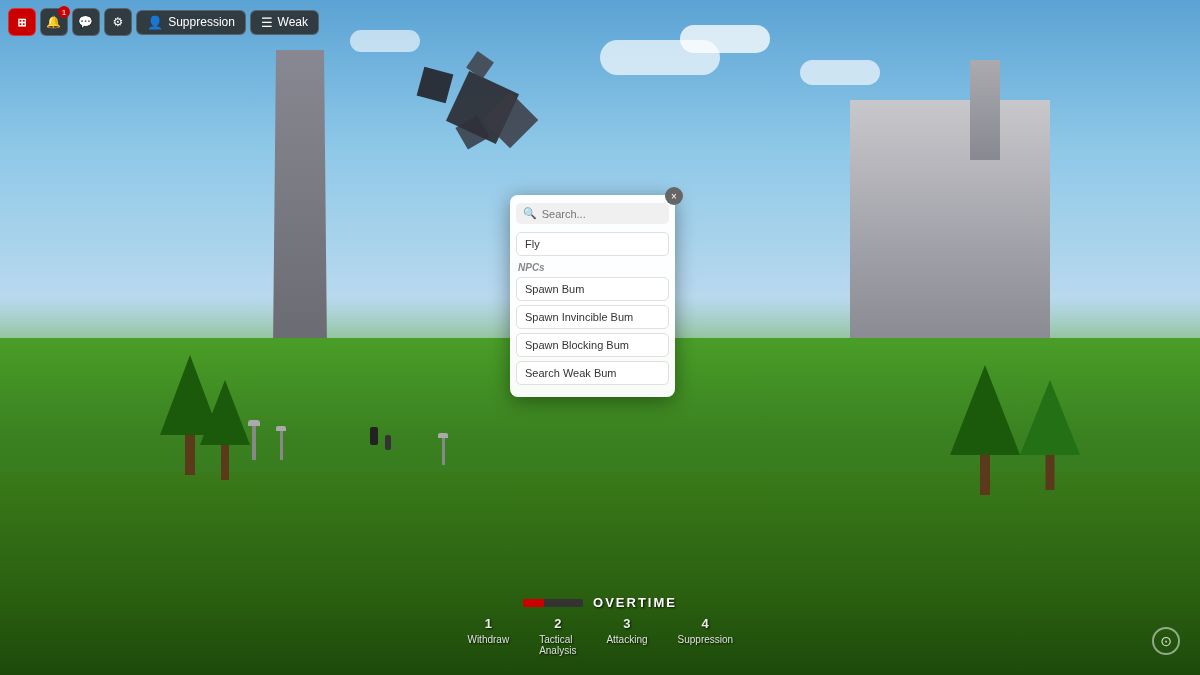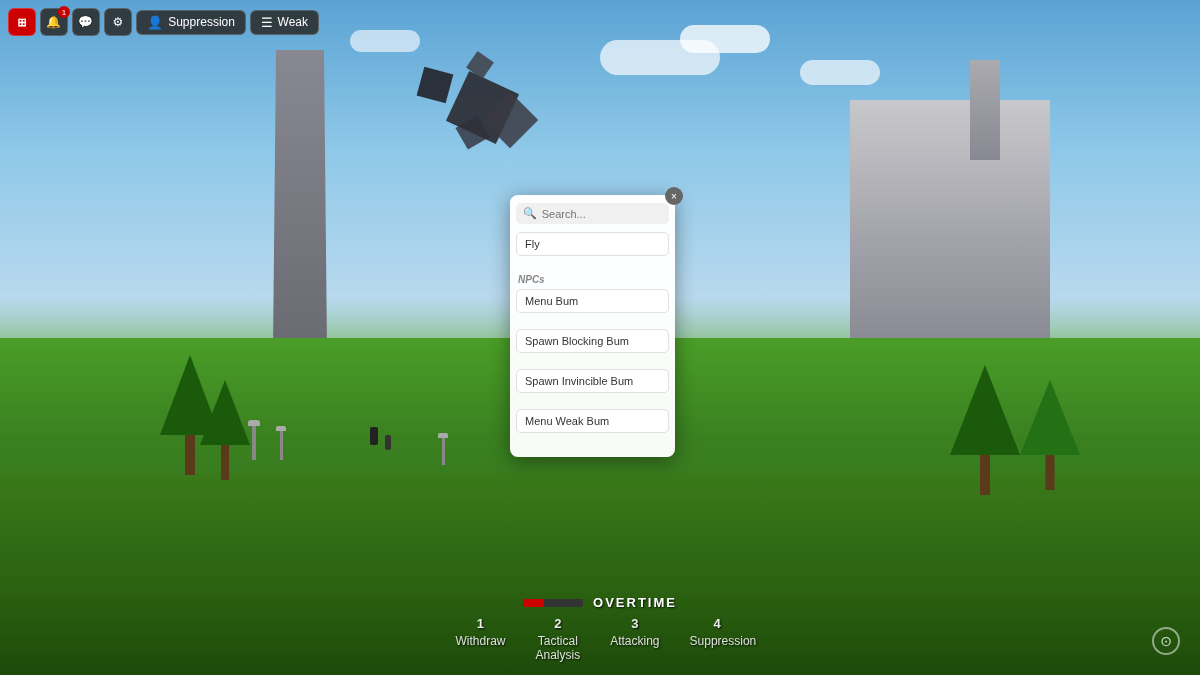--- a/index.html
+++ b/index.html
@@ -205,21 +205,21 @@
       font-size: 11px;
       color: #666;
       width: 100%;
     }
 
     .menu-item {
       background: white;
       border: 1px solid #e0e0e0;
       border-radius: 5px;
       padding: 5px 8px;
-      margin-bottom: 16px;
+      margin-bottom: 4px;
       font-size: 11px;
       color: #333;
       cursor: pointer;
     }
 
     .section-label {
       font-size: 10px;
       color: #888;
       padding: 2px 2px 4px 2px;
       font-weight: bold;
@@ -283,22 +283,22 @@
 
     .slot-number {
       color: rgba(255,255,255,0.9);
       font-size: 13px;
       font-weight: bold;
       text-shadow: 1px 1px 2px rgba(0,0,0,0.8);
     }
 
     .slot-label {
       color: rgba(255,255,255,0.85);
-      font-size: 12px;
-      text-align: center;
+      font-size: 10px;
+      text-align: left;
       text-shadow: 1px 1px 2px rgba(0,0,0,0.8);
       max-width: 55px;
     }
 
     
     .compass {
       position: absolute;
       bottom: 20px;
       right: 20px;
       width: 28px;
@@ -414,30 +414,30 @@
     <input type="text" placeholder="Search..." style="">
   </div>
 
   <div class="menu-item">
     <span>Fly</span>
   </div>
 
   <div class="section-label">NPCs</div>
 
   <div class="menu-item">
-    <span>Menu Bum</span>
+    <span>Spawn Bum</span>
+  </div>
+  <div class="menu-item">
+    <span>Spawn Invincible Bum</span>
   </div>
   <div class="menu-item">
     <span>Spawn Blocking Bum</span>
   </div>
   <div class="menu-item">
-    <span>Spawn Invincible Bum</span>
-  </div>
-  <div class="menu-item">
-    <span>Menu Weak Bum</span>
+    <span>Search Weak Bum</span>
   </div>
 </div>
 
 <div class="bottom-hud">
   <div class="overtime-bar">
     <div class="overtime-progress">
       <div class="overtime-fill"></div>
     </div>
     <span class="overtime-label">OVERTIME</span>
   </div>

